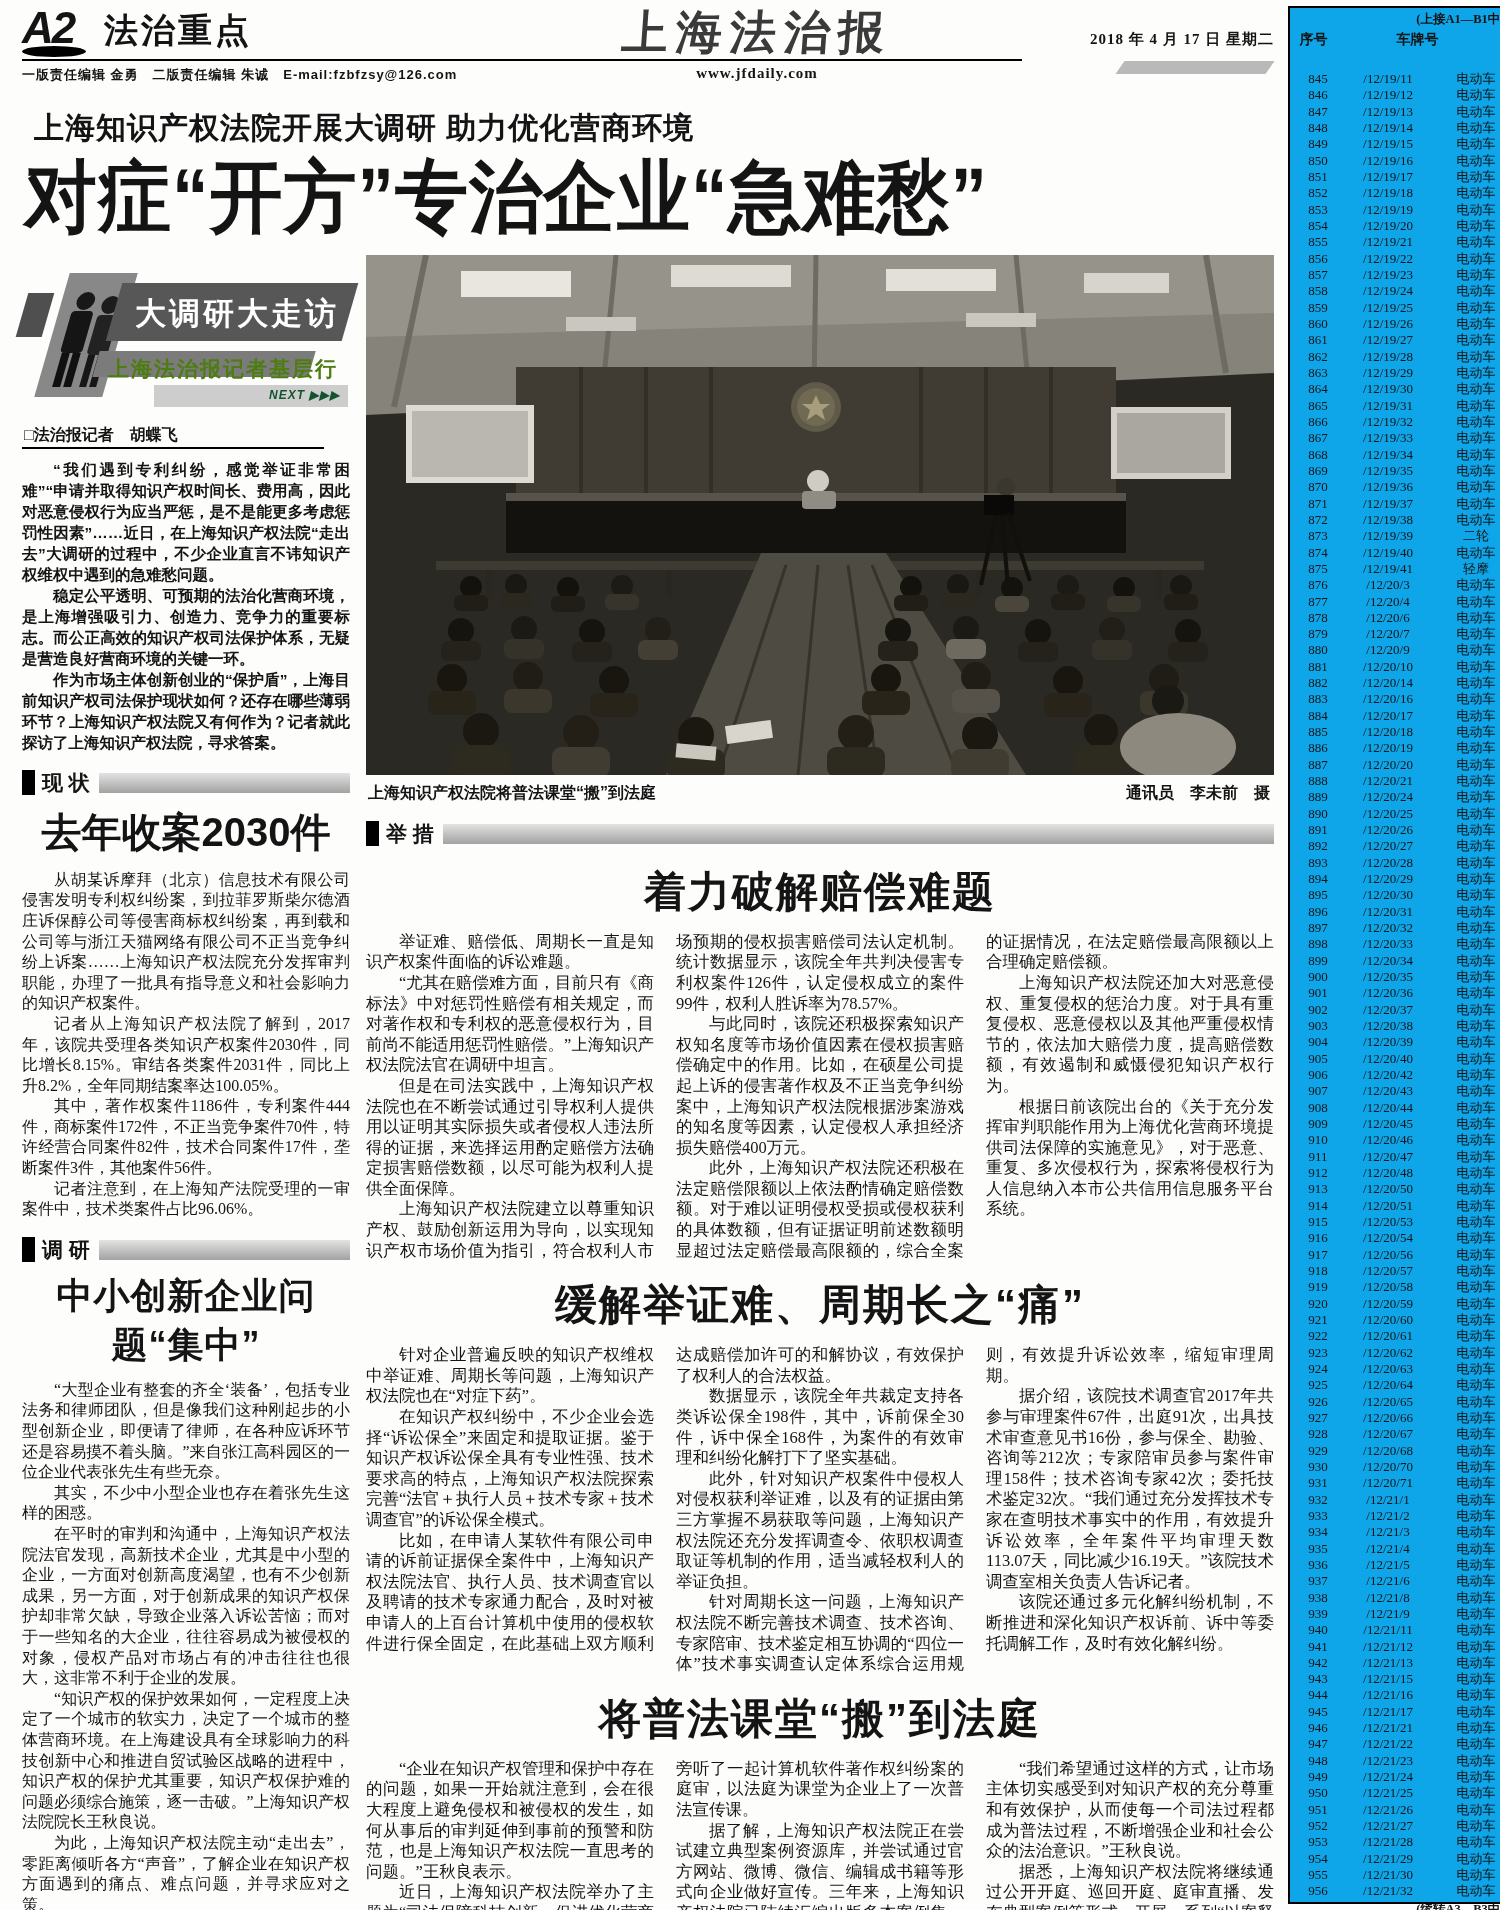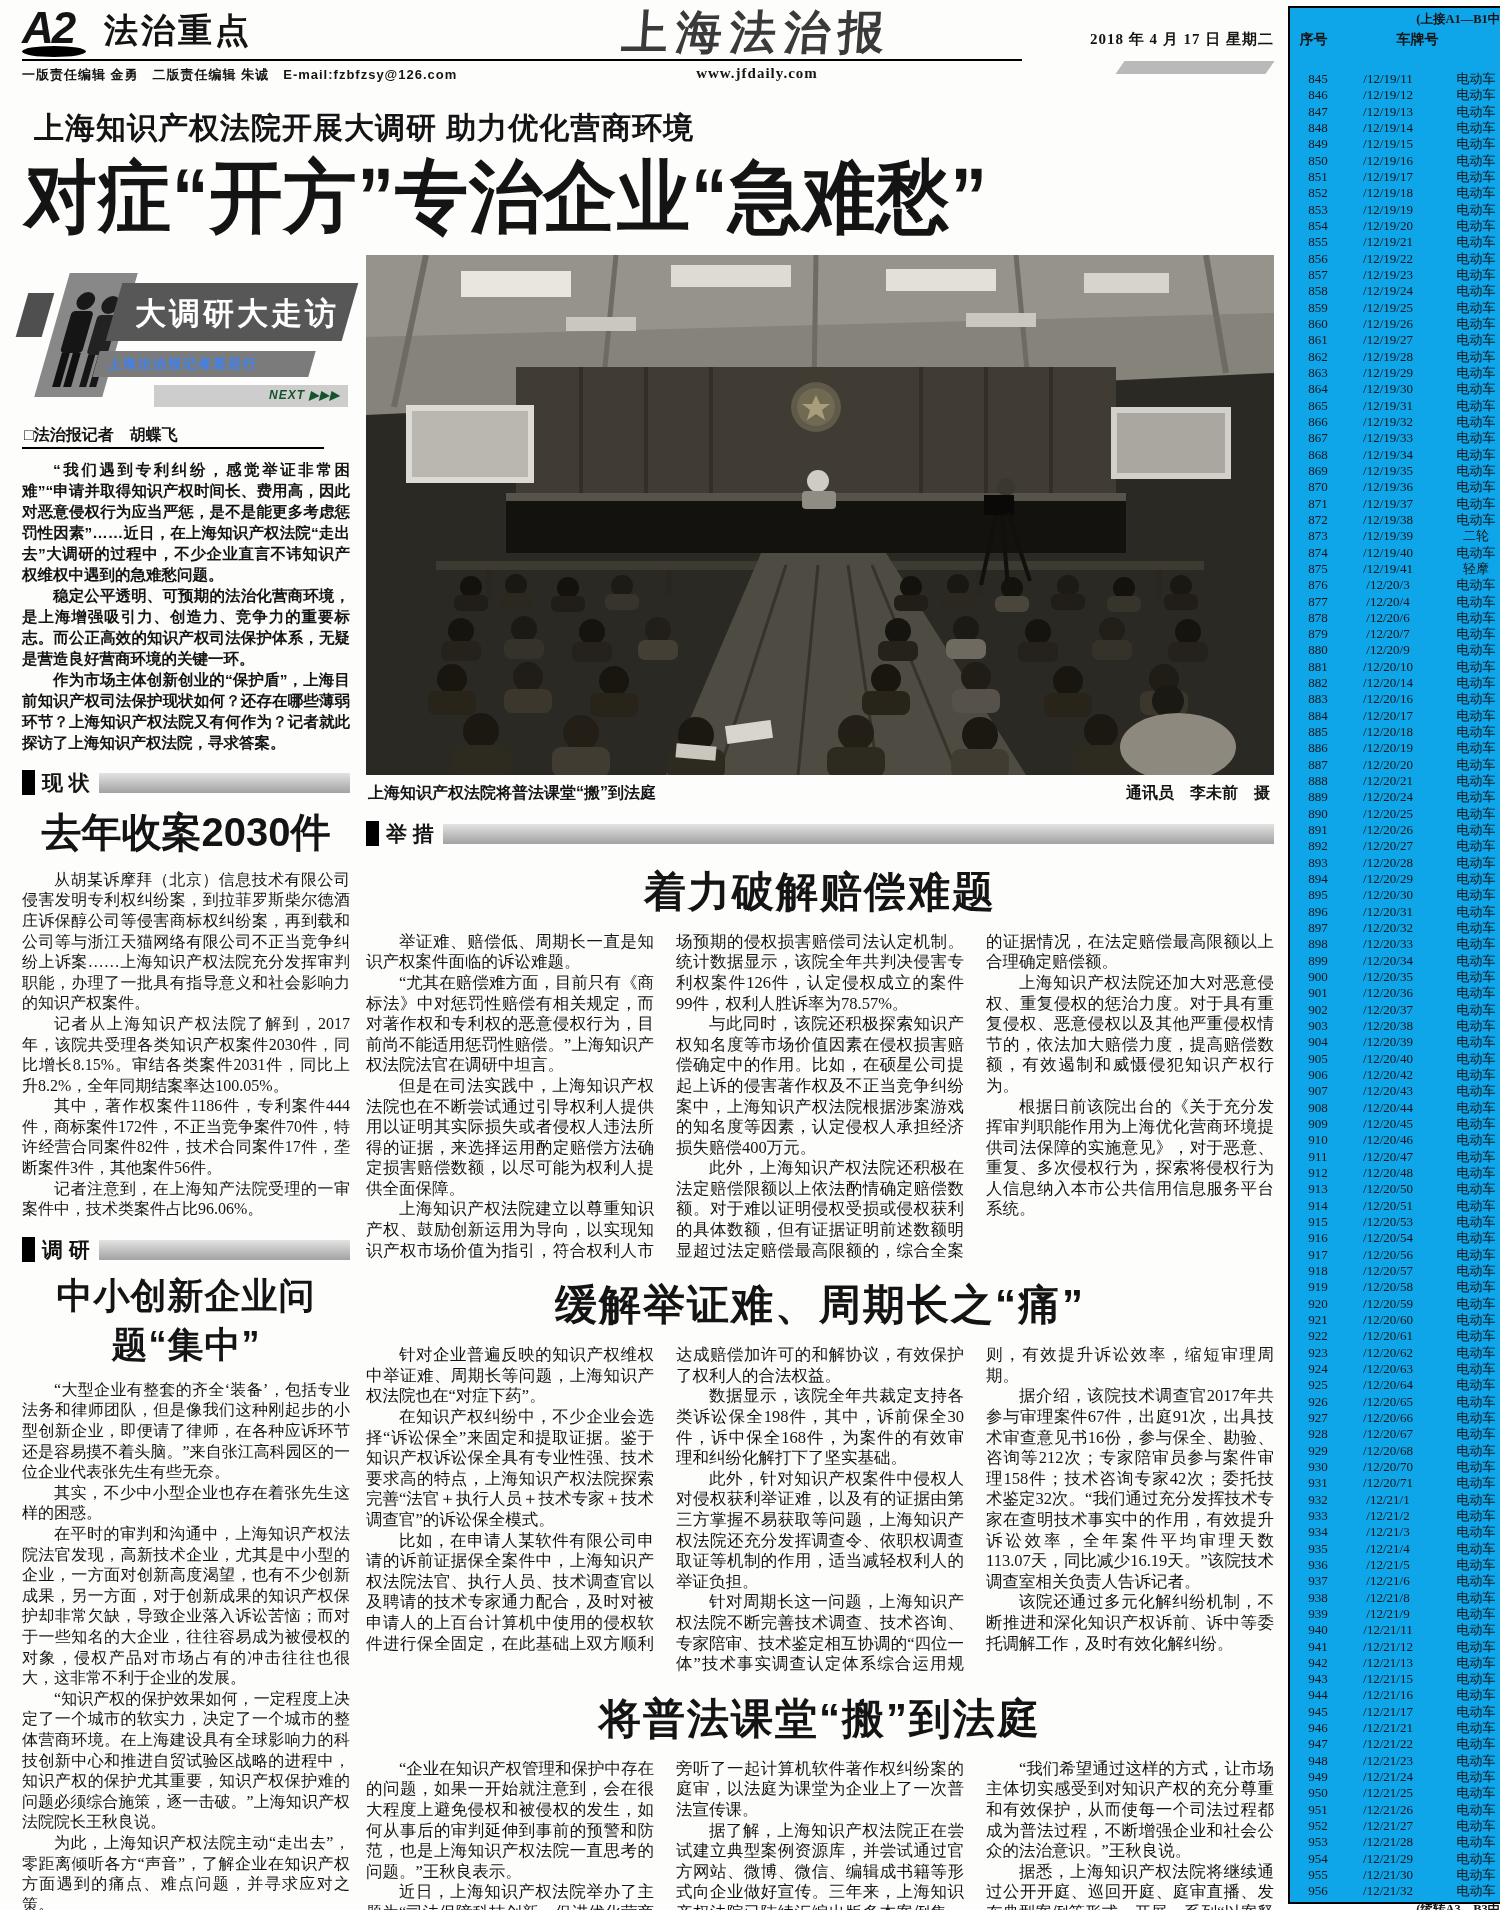--- a/index.html
+++ b/index.html
@@ -37,22 +37,22 @@
   .para{margin:0;text-indent:2em;text-align:justify;}
 
   
   .banner{position:relative;height:152px;margin-top:2px;}
   .bn-block1{position:absolute;left:0;top:36px;width:26px;height:44px;background:#4f4f4f;transform:skewX(-16deg);}
   .bn-people{position:absolute;left:30px;top:16px;width:68px;height:124px;background:#888;transform:skewX(-16deg);overflow:hidden;}
   .bn-main{position:absolute;left:92px;top:26px;width:236px;height:58px;background:#575757;transform:skewX(-16deg);}
   .bn-title{position:absolute;left:102px;top:36px;width:226px;text-align:center;color:#fff;
             font-family:"Liberation Sans",sans-serif;font-weight:900;font-size:31px;letter-spacing:3px;}
   .bn-sub-bar{position:absolute;left:74px;top:94px;width:216px;height:26px;background:#7b7b7b;transform:skewX(-16deg);}
-  .bn-sub{position:absolute;left:86px;top:98px;color:#3b82f6;font-family:Liberation Serif, serif;
-          font-weight:700;font-size:13px;letter-spacing:2px;}
+  .bn-sub{position:absolute;left:86px;top:98px;color:#4d7c0f;font-family:Liberation Serif, serif;
+          font-weight:700;font-size:21px;letter-spacing:2px;}
   .bn-next-bar{position:absolute;left:132px;top:128px;width:194px;height:22px;background:#cdcdcd;}
   .bn-next{position:absolute;right:10px;top:131px;color:#14532d;font-family:"Liberation Sans",sans-serif;
            font-weight:700;font-size:12px;font-style:italic;letter-spacing:1px;}
 
   .byline{font-family:"Liberation Sans",sans-serif;font-weight:700;font-size:16px;
           border-bottom:2px solid #000;padding:0 0 1px 2px;margin:16px 26px 10px 0;}
   .lead-paras .para{font-family:"Liberation Sans",sans-serif;font-weight:700;font-size:15.5px;line-height:21px;}
 
   .sec-bar{display:flex;align-items:center;margin:16px 0 8px;}
   .sec-sq{width:13px;height:25px;background:#000;}

